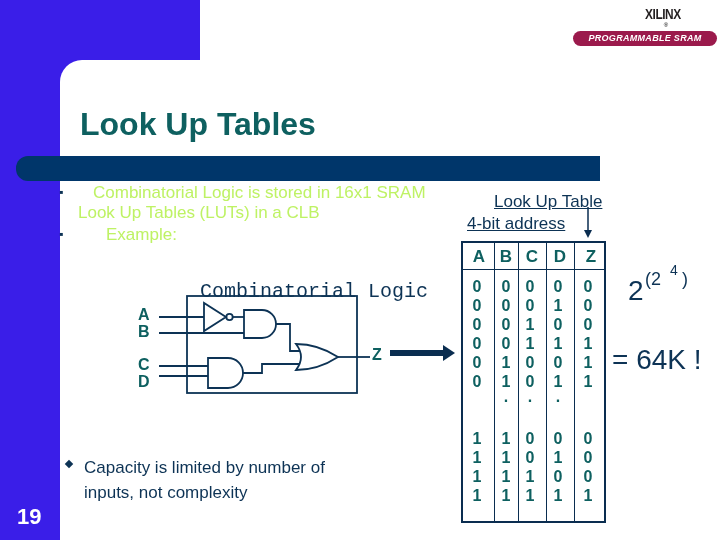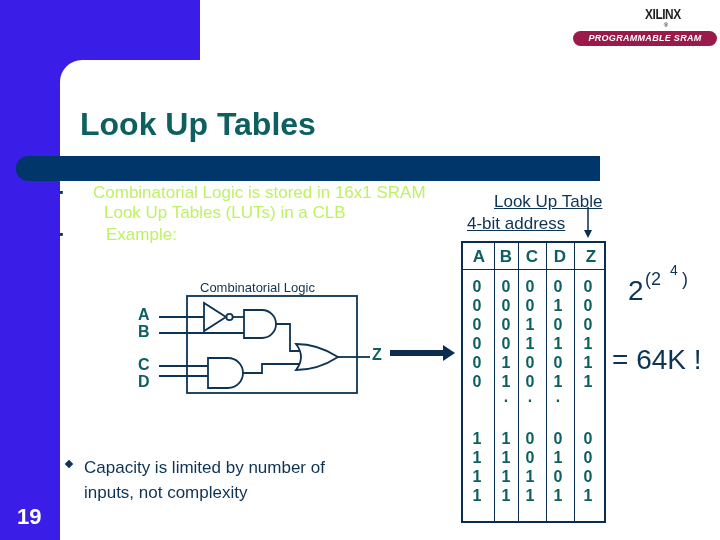--- a/index.html
+++ b/index.html
@@ -21,21 +21,21 @@
     .lut-table { position: absolute; left: 461px; top: 241px; width: 141px; height: 278px; border: 2.5px solid #0a2d50; border-top: 2.5px solid #0a2d50; }
     .col-line { position: absolute; top: 0; width: 1px; height: 100%; background: #0a2d50; }
     .hdr-line { position: absolute; left: 0; top: 26px; width: 100%; height: 1px; background: #0a2d50; }
     .cell { position: absolute; font-size: 16px; font-weight: bold; color: #0e6060; text-align: center; width: 24px; }
     .hdr { font-size: 17px; }
     .formula { position: absolute; color: #0d3355; }
     .slide-num { position: absolute; left: 17px; top: 504px; font-size: 22px; font-weight: bold; color: #ffffff; }
     .capacity { position: absolute; left: 84px; top: 455px; font-size: 17px; color: #0d3355; line-height: 25px; width: 320px; }
     .diamond { position: absolute; left: 66px; top: 461px; width: 6px; height: 6px; background: #0d3355; transform: rotate(45deg); }
     .diagram { position: absolute; left: 0; top: 0; }
-    .diagram-label { position: absolute; font-size: 13px; color: #0d3355; }
+    .diagram-label { position: absolute; font-size: 20px; color: #0d3355; font-family: Liberation Mono, monospace; }
     .pin { position: absolute; font-size: 16px; font-weight: bold; color: #0e6060; }
   </style>
 </head>
 <body>
 
 <div class="topband"></div>
 <div class="sidebar"></div>
 <div class="content"></div>
 <div class="white-top"></div>
 
@@ -47,21 +47,21 @@
   <span class="logo-text">XILINX</span>
     <span class="logo-reg">®</span>
 </div>
 <div class="pl-badge">PROGRAMMABLE SRAM</div>
 
 <div class="title">Look Up Tables</div>
 <div class="title-bar"></div>
 
 <span class="bullet-dot" style="left:59px;top:185px;">▪</span>
 <div class="bullet" style="left:93px;top:183px;">Combinatorial Logic is stored in 16x1 SRAM</div>
-<div class="bullet" style="left:104px;top:203px;text-align:center;">Look Up Tables (LUTs) in a CLB</div>
+<div class="bullet" style="left:78px;top:203px;text-align:center;">Look Up Tables (LUTs) in a CLB</div>
 <span class="bullet-dot" style="left:59px;top:227px;">▪</span>
 <div class="bullet" style="left:106px;top:225px;">Example:</div>
 
 <div class="diagram-label" style="left:200px;top:280px;">Combinatorial Logic</div>
 <span class="pin" style="left:138px;top:306px;">A</span>
 <span class="pin" style="left:138px;top:323px;">B</span>
 <span class="pin" style="left:138px;top:356px;">C</span>
 <span class="pin" style="left:138px;top:373px;">D</span>
 <span class="pin" style="left:372px;top:346px;">Z</span>
 

